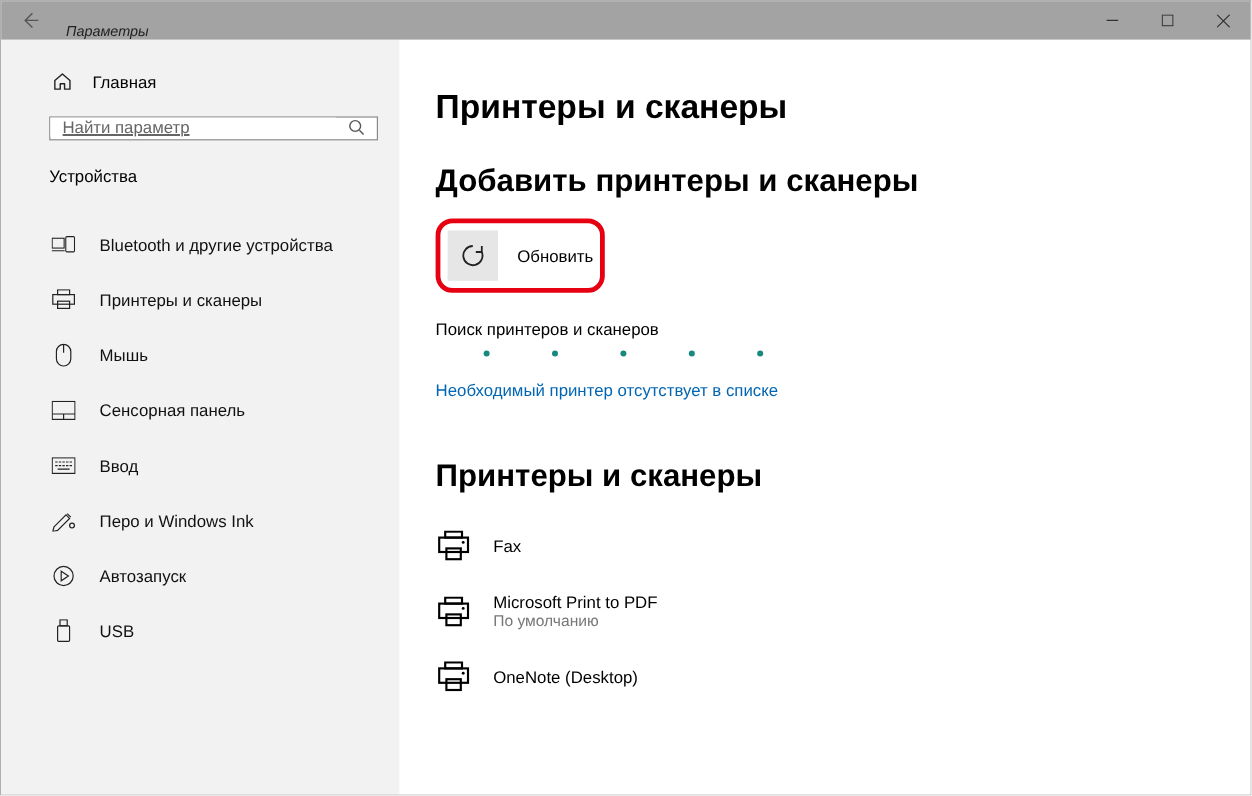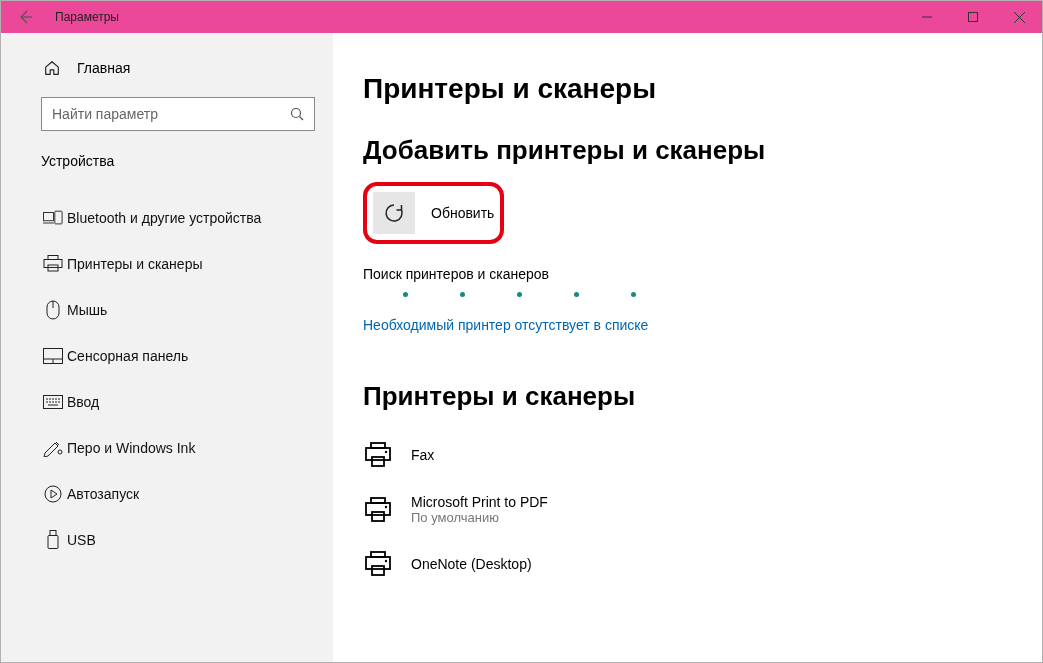--- a/index.html
+++ b/index.html
@@ -15,23 +15,24 @@
     height: 663px;
     border: 1px solid #b0b0b0;
     display: flex;
     flex-direction: column;
     position: relative;
     background: #fff;
   }
   .titlebar {
     height: 32px;
     display: flex;
-    align-items: center;
-    background: #ec4899;
+    align-items: flex-end;
+    background: #a3a3a3;
     position: relative;
+    font-style: italic;
   }
   .back-btn {
     width: 48px;
     height: 32px;
     display: flex;
     align-items: center;
     justify-content: center;
     color: #555;
   }
   .title-text {
@@ -72,23 +73,24 @@
     gap: 16px;
   }
   .home-icon { width: 18px; height: 18px; }
   .search-wrap {
     margin: 10px 18px 0 40px;
   }
   .search-box {
     position: relative;
     border: 1px solid #8a8a8a;
     background: #fff;
-    height: 34px;
-    display: flex;
-    align-items: center;
+    height: 20px;
+    display: flex;
+    align-items: flex-start;
+    text-decoration: underline;
   }
   .search-input {
     border: none;
     outline: none;
     flex: 1;
     padding: 0 10px;
     font-size: 14px;
     font-family: inherit;
     color: #333;
   }
@@ -106,21 +108,21 @@
     padding: 22px 0 12px 40px;
   }
   .nav {
     margin-top: 14px;
     display: flex;
     flex-direction: column;
   }
   .nav-item {
     display: flex;
     align-items: center;
-    gap: 4px;
+    gap: 20px;
     padding: 13px 0 13px 42px;
     color: #111;
   }
   .nav-item .icon { width: 20px; height: 20px; display:flex; align-items:center; justify-content:center; }
   .main {
     flex: 1;
     padding: 24px 30px 0 30px;
     overflow: hidden;
     background:#fff;
   }

